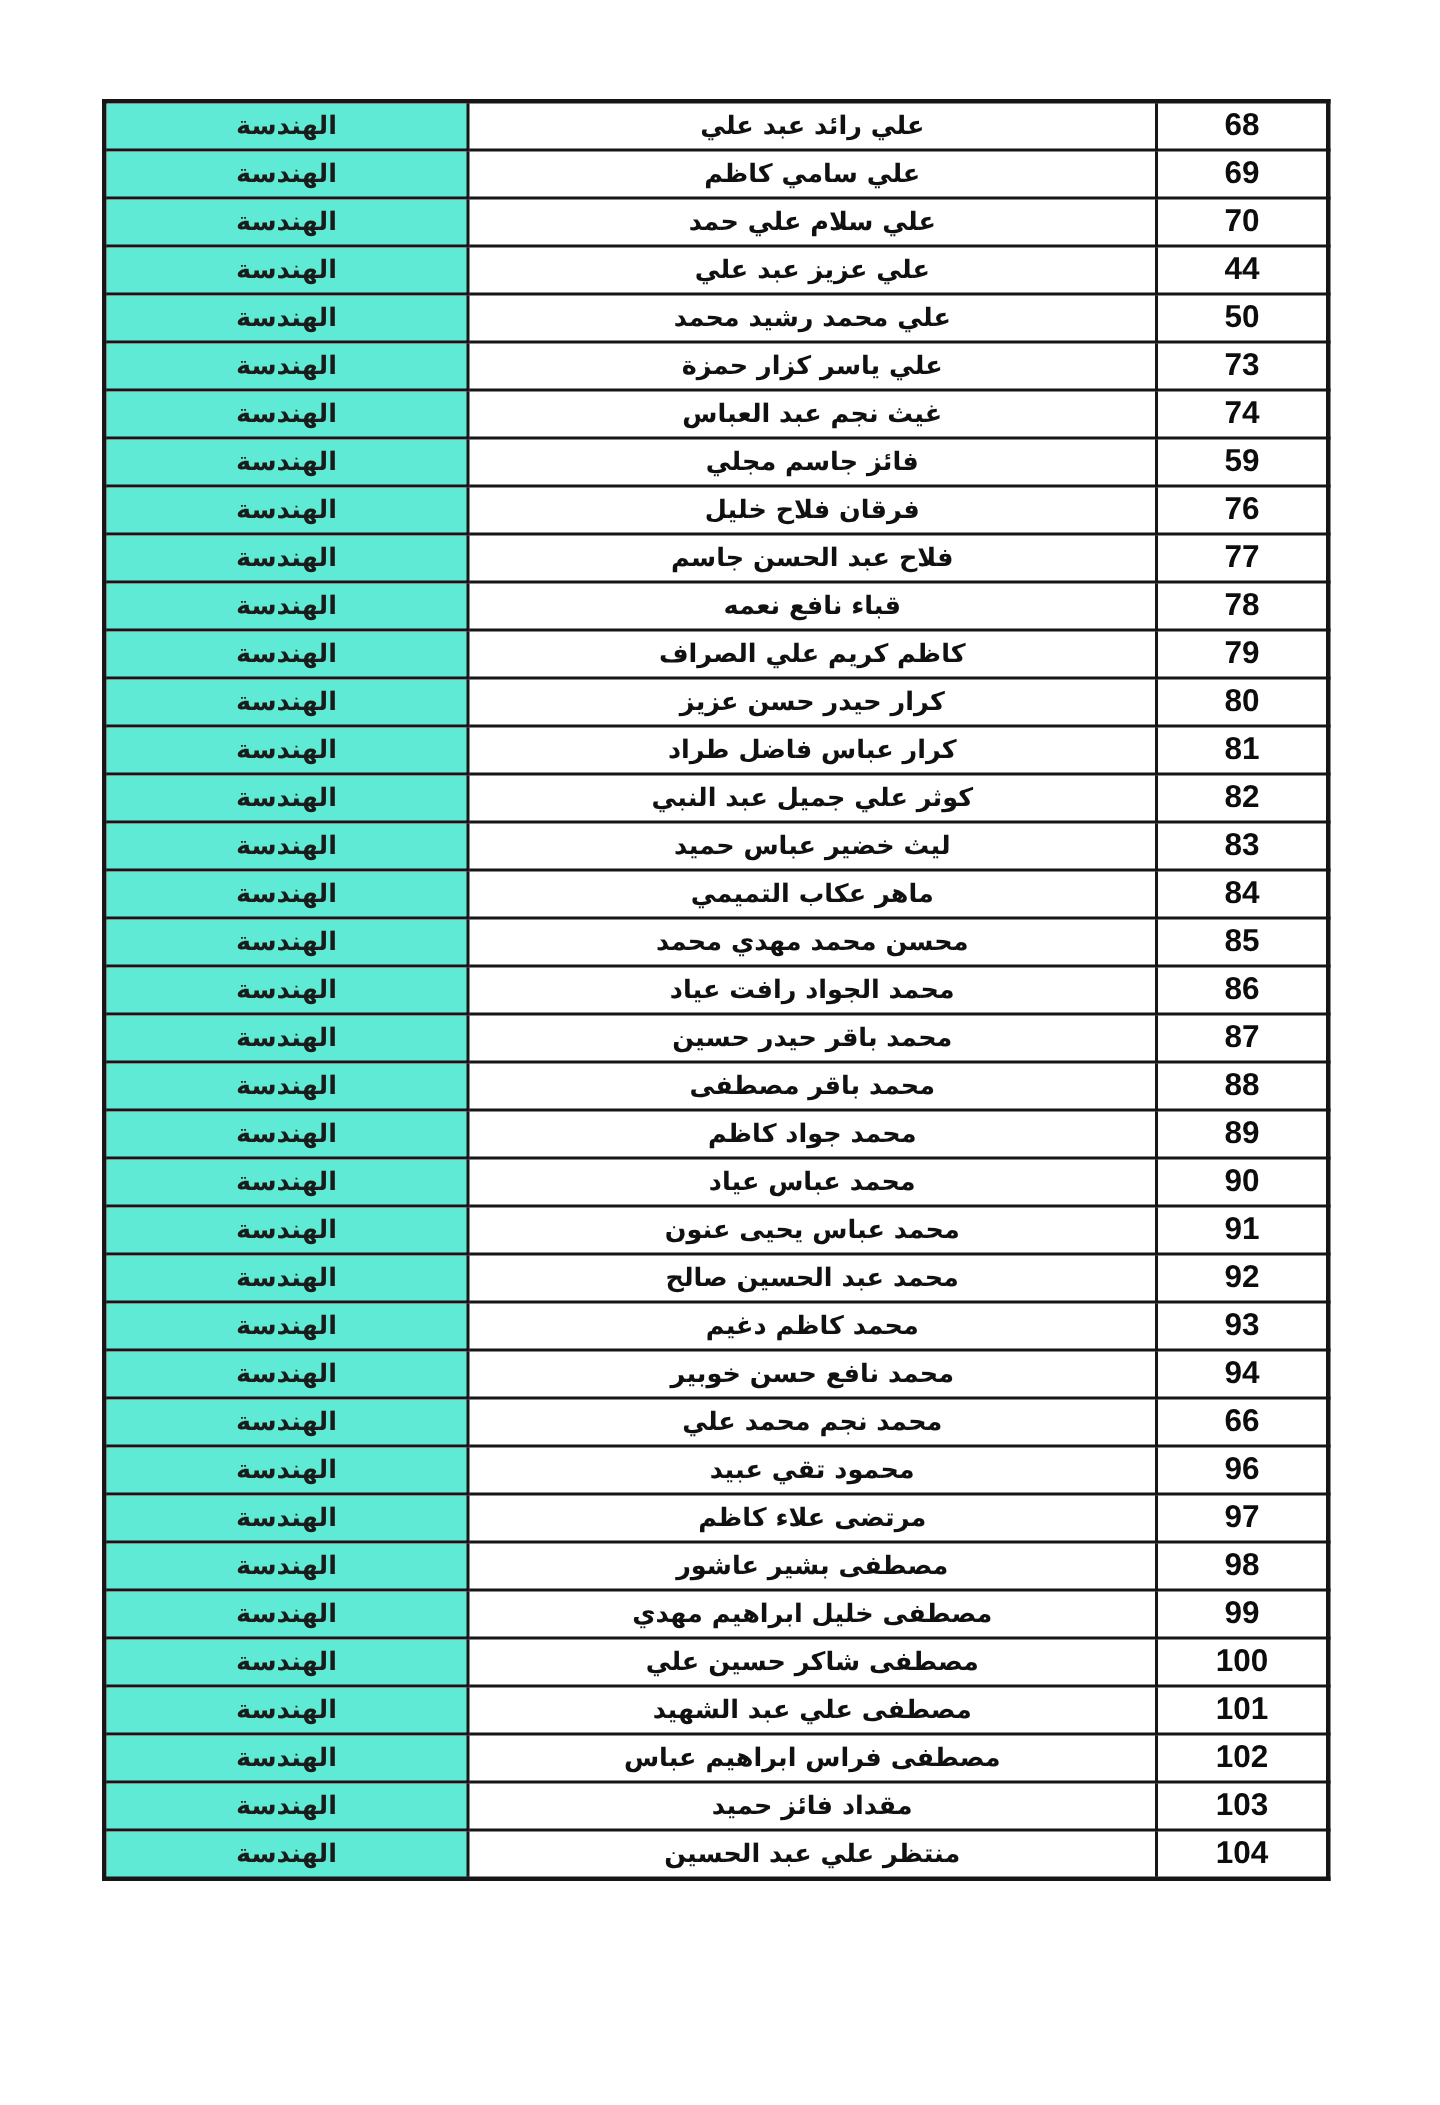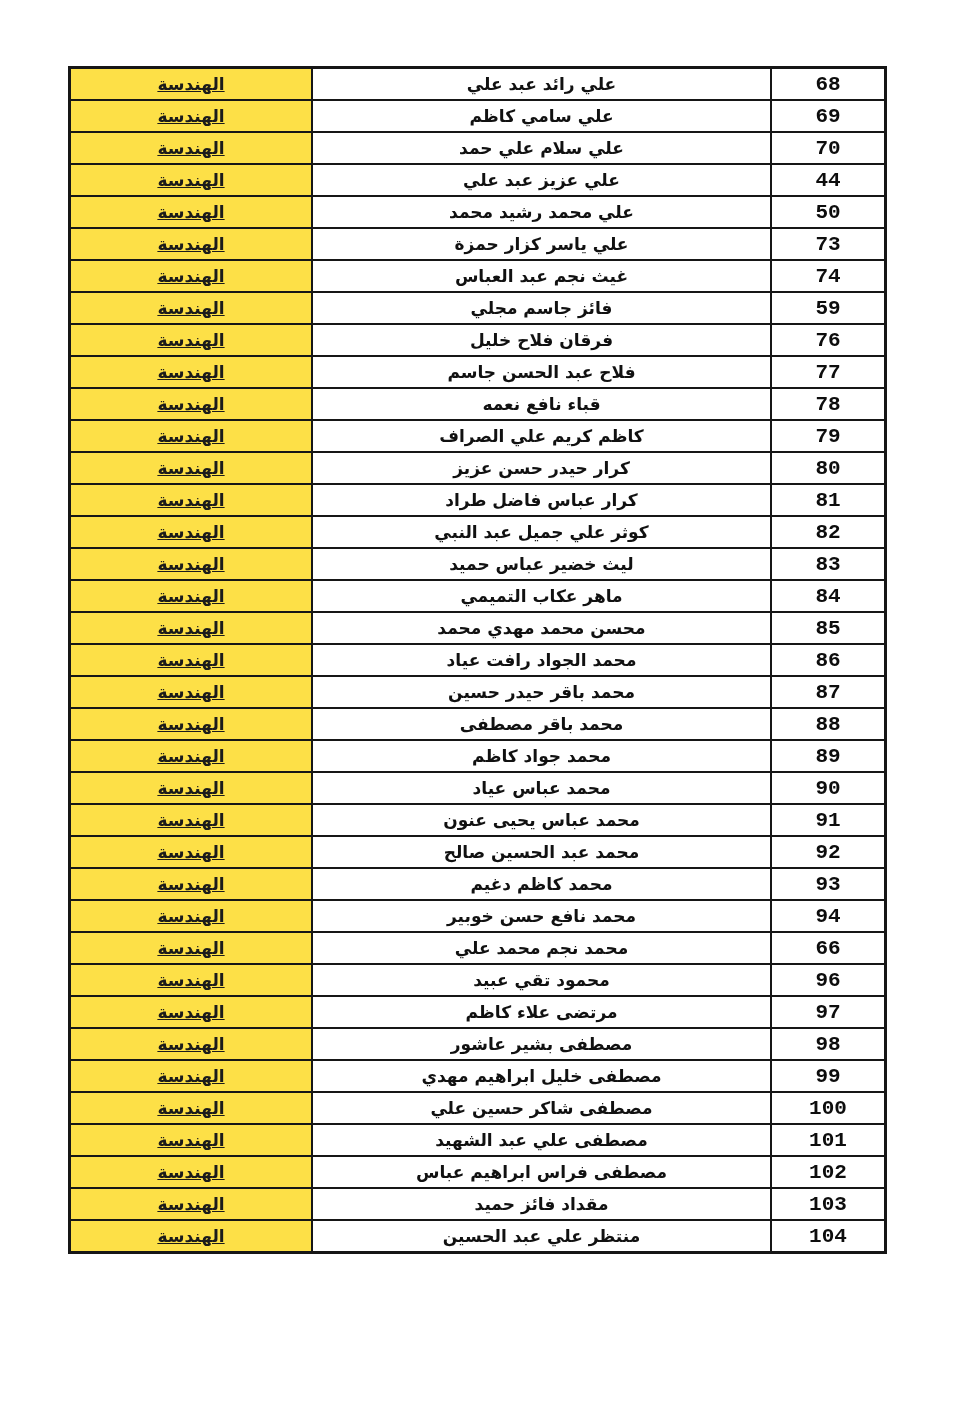--- a/index.html
+++ b/index.html
@@ -31,38 +31,37 @@
     border: 2px solid #161616;
     height: 30px;
     padding: 0;
     text-align: center;
     vertical-align: middle;
     overflow: hidden;
     white-space: nowrap;
   }
   td.cell-dept {
     width: 240px;
-    background: #fde047;
+    background: #5eead4;
     font-weight: bold;
     font-size: 17px;
     color: #1b1b1b;
     direction: rtl;
-    text-decoration: underline;
   }
   td.cell-name {
     width: 457px;
     font-weight: bold;
     font-size: 17px;
     color: #111111;
     direction: rtl;
     margin-left: 47px;
   }
   td.cell-num {
     width: 112px;
-    font-family: Liberation Mono, monospace;
+    font-family: Liberation Sans, sans-serif;
     font-weight: bold;
     font-size: 21px;
     color: #0d0d0d;
     direction: ltr;
   }
 </style>
 </head>
 <body>
 
 <div class="page">

